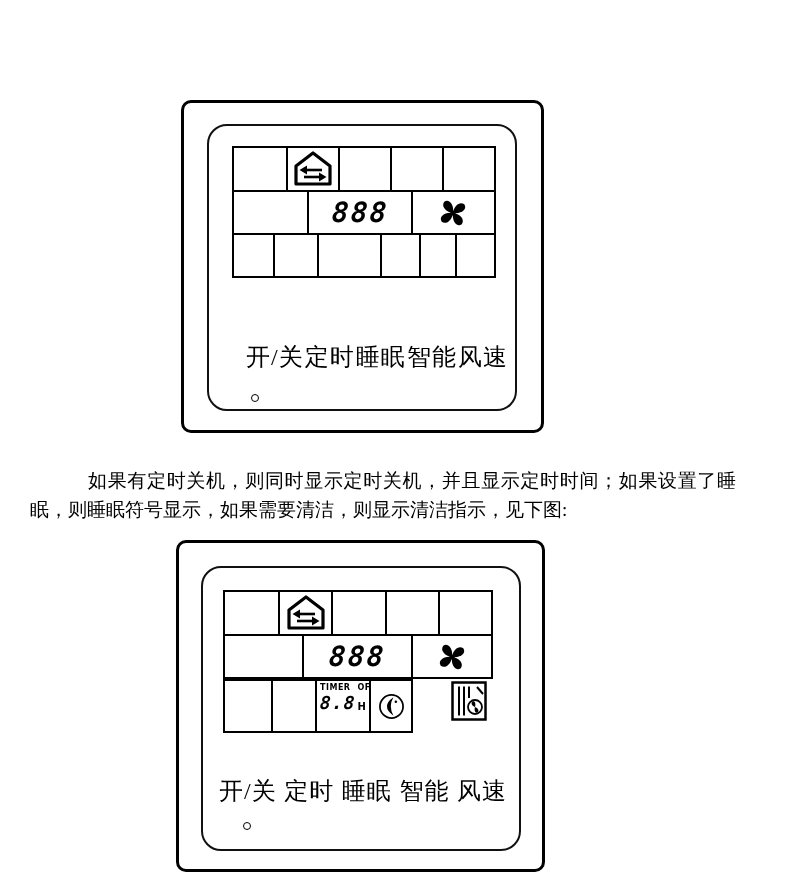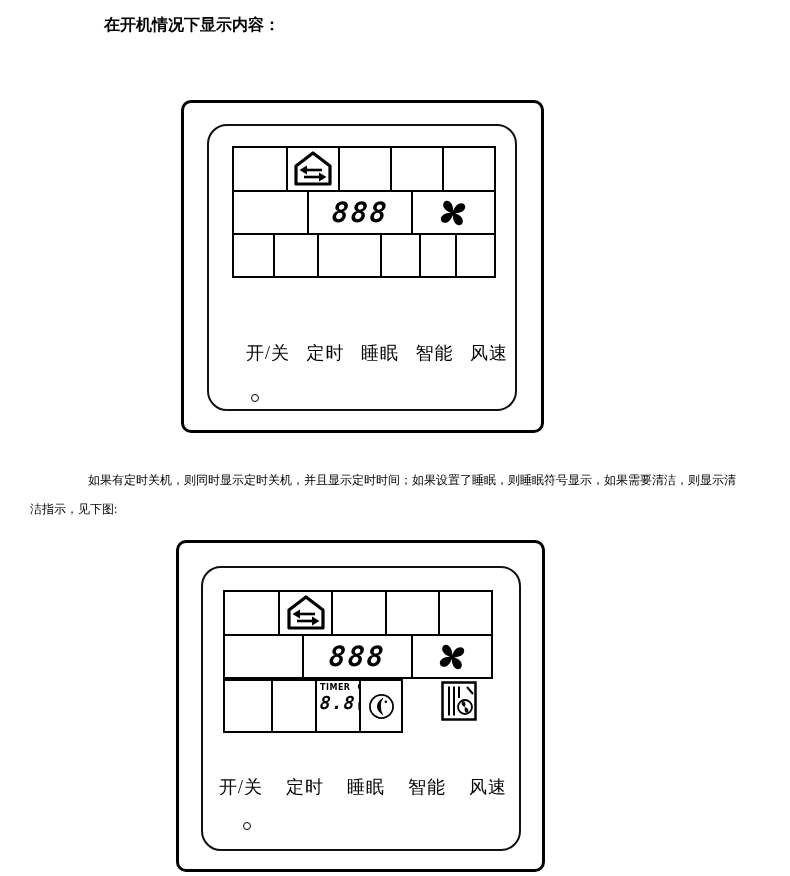--- a/index.html
+++ b/index.html
@@ -14,21 +14,21 @@
     position:absolute; left:104px; top:15px;
     font-size:16px; font-weight:bold;
     font-family:"Liberation Sans","DejaVu Sans",sans-serif;
   }
   .intro {
     position:absolute; left:57px; top:44px;
     font-size:16px;
   }
   .para {
     position:absolute; left:30px; top:466px; width:706px;
-    font-size:12px; line-height:29px; text-indent:58px;
+    font-size:19px; line-height:29px; text-indent:58px;
     text-align:justify;
   }
 
   
   .panel { position:absolute; border:3px solid #000; border-radius:10px; background:#fff; }
   .panel-inner { position:absolute; border:2.5px solid #111; border-radius:20px; }
 
   #panel1 { left:181px; top:100px; width:363px; height:333px; }
   #panel1 .panel-inner { left:23px; top:21px; width:310px; height:287px; }
 
@@ -52,21 +52,21 @@
   #panel1 .r2 .c1 { width:28%; } #panel1 .r2 .c2 { width:40%; } #panel1 .r2 .c3 { width:32%; }
   #panel1 .r3 .c1 { width:15%; } #panel1 .r3 .c2 { width:17%; } #panel1 .r3 .c3 { width:24%; }
   #panel1 .r3 .c4 { width:15%; } #panel1 .r3 .c5 { width:14%; } #panel1 .r3 .c6 { width:15%; }
   #panel2 .r2 .c1 { width:29%; } #panel2 .r2 .c2 { width:41%; } #panel2 .r2 .c3 { width:30%; }
 
   
   .row3-wrap { position:absolute; left:20px; top:111px; display:flex; align-items:flex-start; }
   .row3-cells { display:flex; border:2px solid #000; height:54px; background:#fff; }
   .row3-cells .cell { height:100%; }
   .row3-cells .c1 { width:46px; } .row3-cells .c2 { width:44px; }
-  .row3-cells .c-timer { width:44px; } .row3-cells .c-moon { width:42px; }
+  .row3-cells .c-timer { width:54px; } .row3-cells .c-moon { width:42px; }
   .row3-spacer { width:38px; height:10px; }
   .clean-slot { margin-top:2px; }
 
   
   .seg {
     display:inline-block;
     font-family:"DejaVu Sans Mono",monospace;
     font-weight:700; font-style:italic;
     font-size:28px; letter-spacing:2px;
     transform:skewX(-4deg);
@@ -74,40 +74,39 @@
   }
   .seg-small { font-size:18px; letter-spacing:1px; }
 
   .timer-cell { flex-direction:column; justify-content:flex-start; align-items:flex-start; padding:2px 0 0 3px; }
   .timer-top { display:flex; gap:7px; font-family:"DejaVu Sans",sans-serif; font-size:8px; font-weight:bold; letter-spacing:0.5px; }
   .timer-bottom { display:flex; align-items:flex-end; margin-top:2px; }
   .hour-unit { font-family:"DejaVu Sans",sans-serif; font-size:10px; font-weight:bold; margin-left:2px; }
 
   .buttons {
     position:absolute; display:flex; justify-content:space-between;
-    font-size:18px; letter-spacing:1px;
+    font-size:24px; letter-spacing:1px;
   }
   #panel1 .buttons { left:37px; top:215px; width:262px; }
   #panel2 .buttons { left:16px; top:207px; width:288px; }
 
   .led {
     position:absolute; width:8px; height:8px;
     border:1.5px solid #000; border-radius:50%; background:#fff;
   }
   #panel1 .led { left:42px; top:268px; }
   #panel2 .led { left:40px; top:254px; }
 
   svg { display:block; }
 </style>
 </head>
 <body>
 
 <div id="page">
 
-  <div class="heading">在开机情况下显示内容：</div>
 
   <div class="panel" id="panel1">
     <div class="panel-inner">
 
       <div class="lcd">
         <div class="lcd-row r1">
           <div class="cell"></div>
           <div class="cell">
             <svg width="46" height="38" viewBox="0 0 46 38">
               <path d="M6 16 L23 3 L40 16 L40 34 L6 34 Z" fill="none" stroke="#000" stroke-width="3.2" stroke-linejoin="round"></path>

